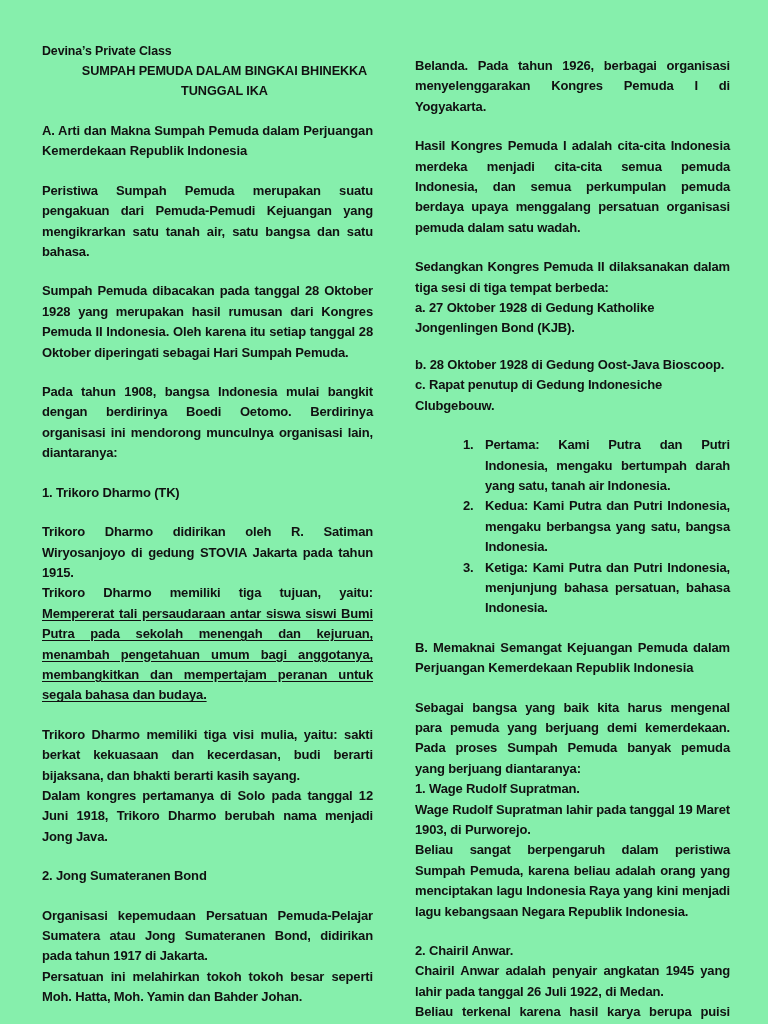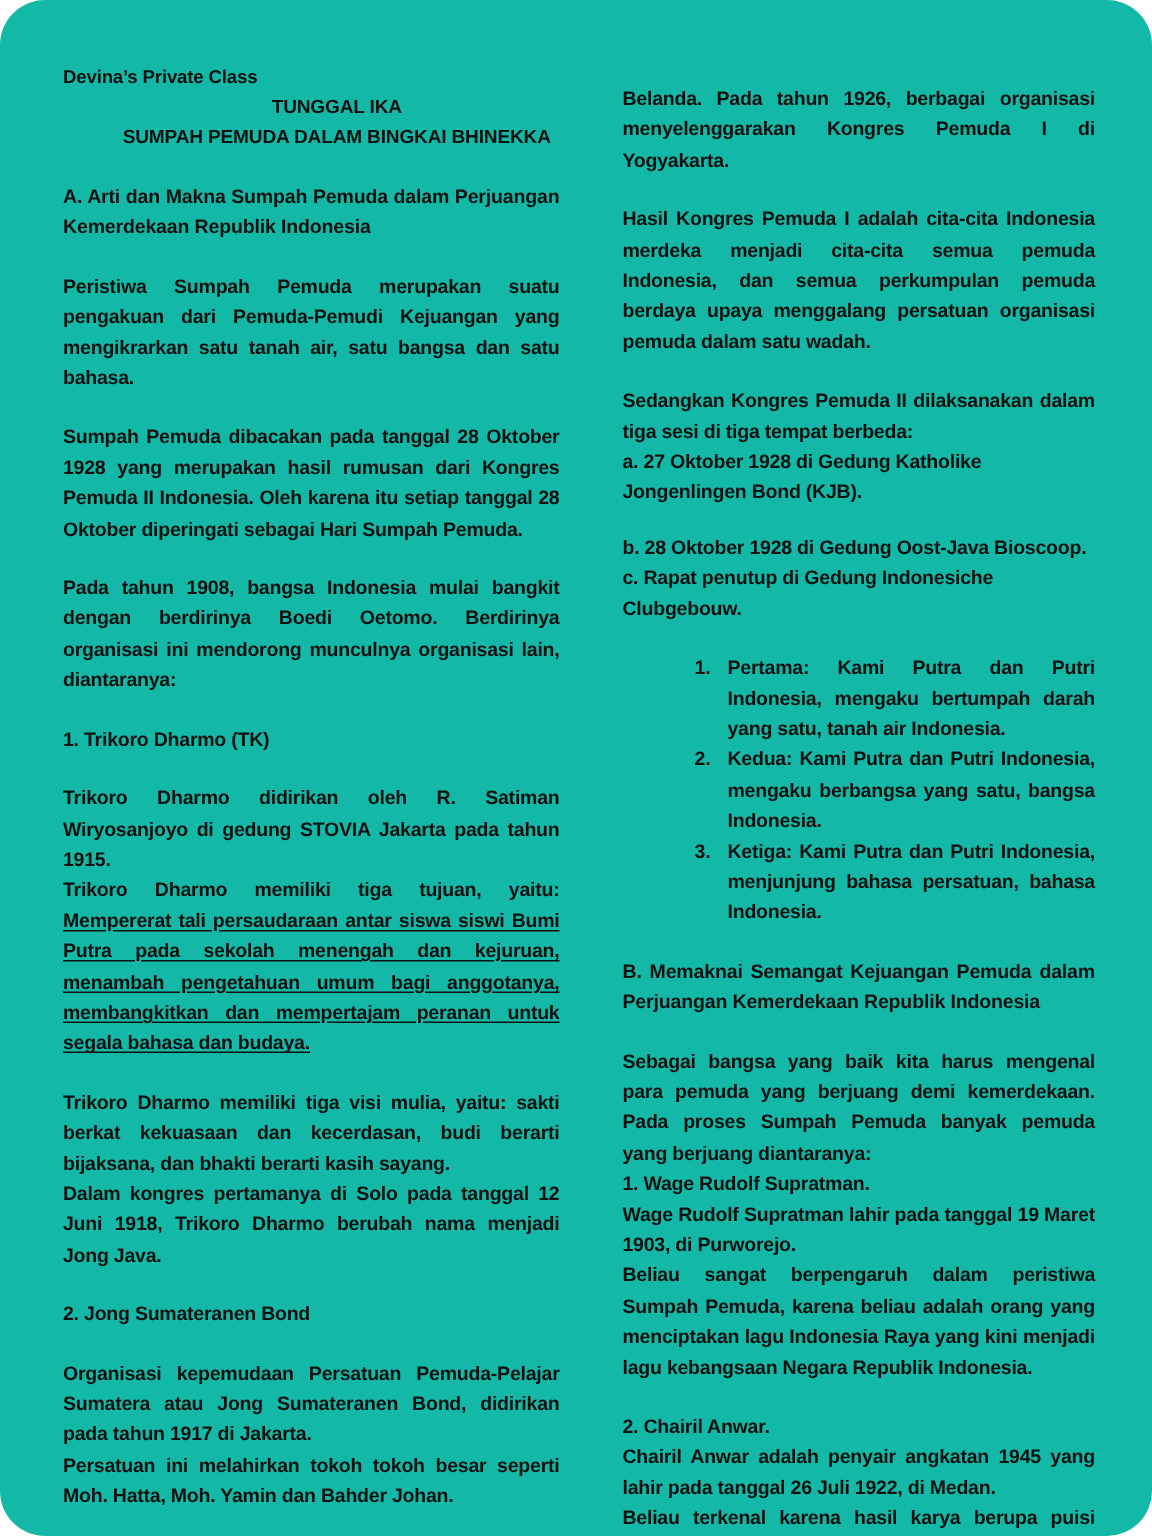--- a/index.html
+++ b/index.html
@@ -13,23 +13,22 @@
     height: 1024px;
     font-family: "Liberation Sans", "DejaVu Sans", sans-serif;
     color: #111111;
     overflow: hidden;
   }
 
   .page {
     position: relative;
     width: 768px;
     height: 1024px;
-    background: #14b8a6;
+    background: #86efac;
     box-sizing: border-box;
-    border-radius: 30px;
   }
 
   .columns {
     position: absolute;
     top: 42px;
     left: 0;
     width: 768px;
     display: flex;
     flex-direction: row;
     align-items: flex-start;
@@ -144,22 +143,22 @@
 <body>
 
 <div class="page">
 
   <div class="columns">
 
     <div class="col col-left">
 
       <div class="byline">Devina’s Private Class</div>
 
+      <div class="doc-title">SUMPAH PEMUDA DALAM BINGKAI BHINEKKA</div>
       <div class="doc-title">TUNGGAL IKA</div>
-      <div class="doc-title">SUMPAH PEMUDA DALAM BINGKAI BHINEKKA</div>
 
       <div class="spacer-lg"></div>
 
       <p class="heading">A. Arti dan Makna Sumpah Pemuda dalam Perjuangan Kemerdekaan Republik Indonesia</p>
 
       <p class="para">Peristiwa Sumpah Pemuda merupakan suatu pengakuan dari Pemuda-Pemudi Kejuangan yang mengikrarkan satu tanah air, satu bangsa dan satu bahasa.</p>
 
       <p class="para">Sumpah Pemuda dibacakan pada tanggal 28 Oktober 1928 yang merupakan hasil rumusan dari Kongres Pemuda II Indonesia. Oleh karena itu setiap tanggal 28 Oktober diperingati sebagai Hari Sumpah Pemuda.</p>
 
       <p class="para">Pada tahun 1908, bangsa Indonesia mulai bangkit dengan berdirinya Boedi Oetomo. Berdirinya organisasi ini mendorong munculnya organisasi lain, diantaranya:</p>

